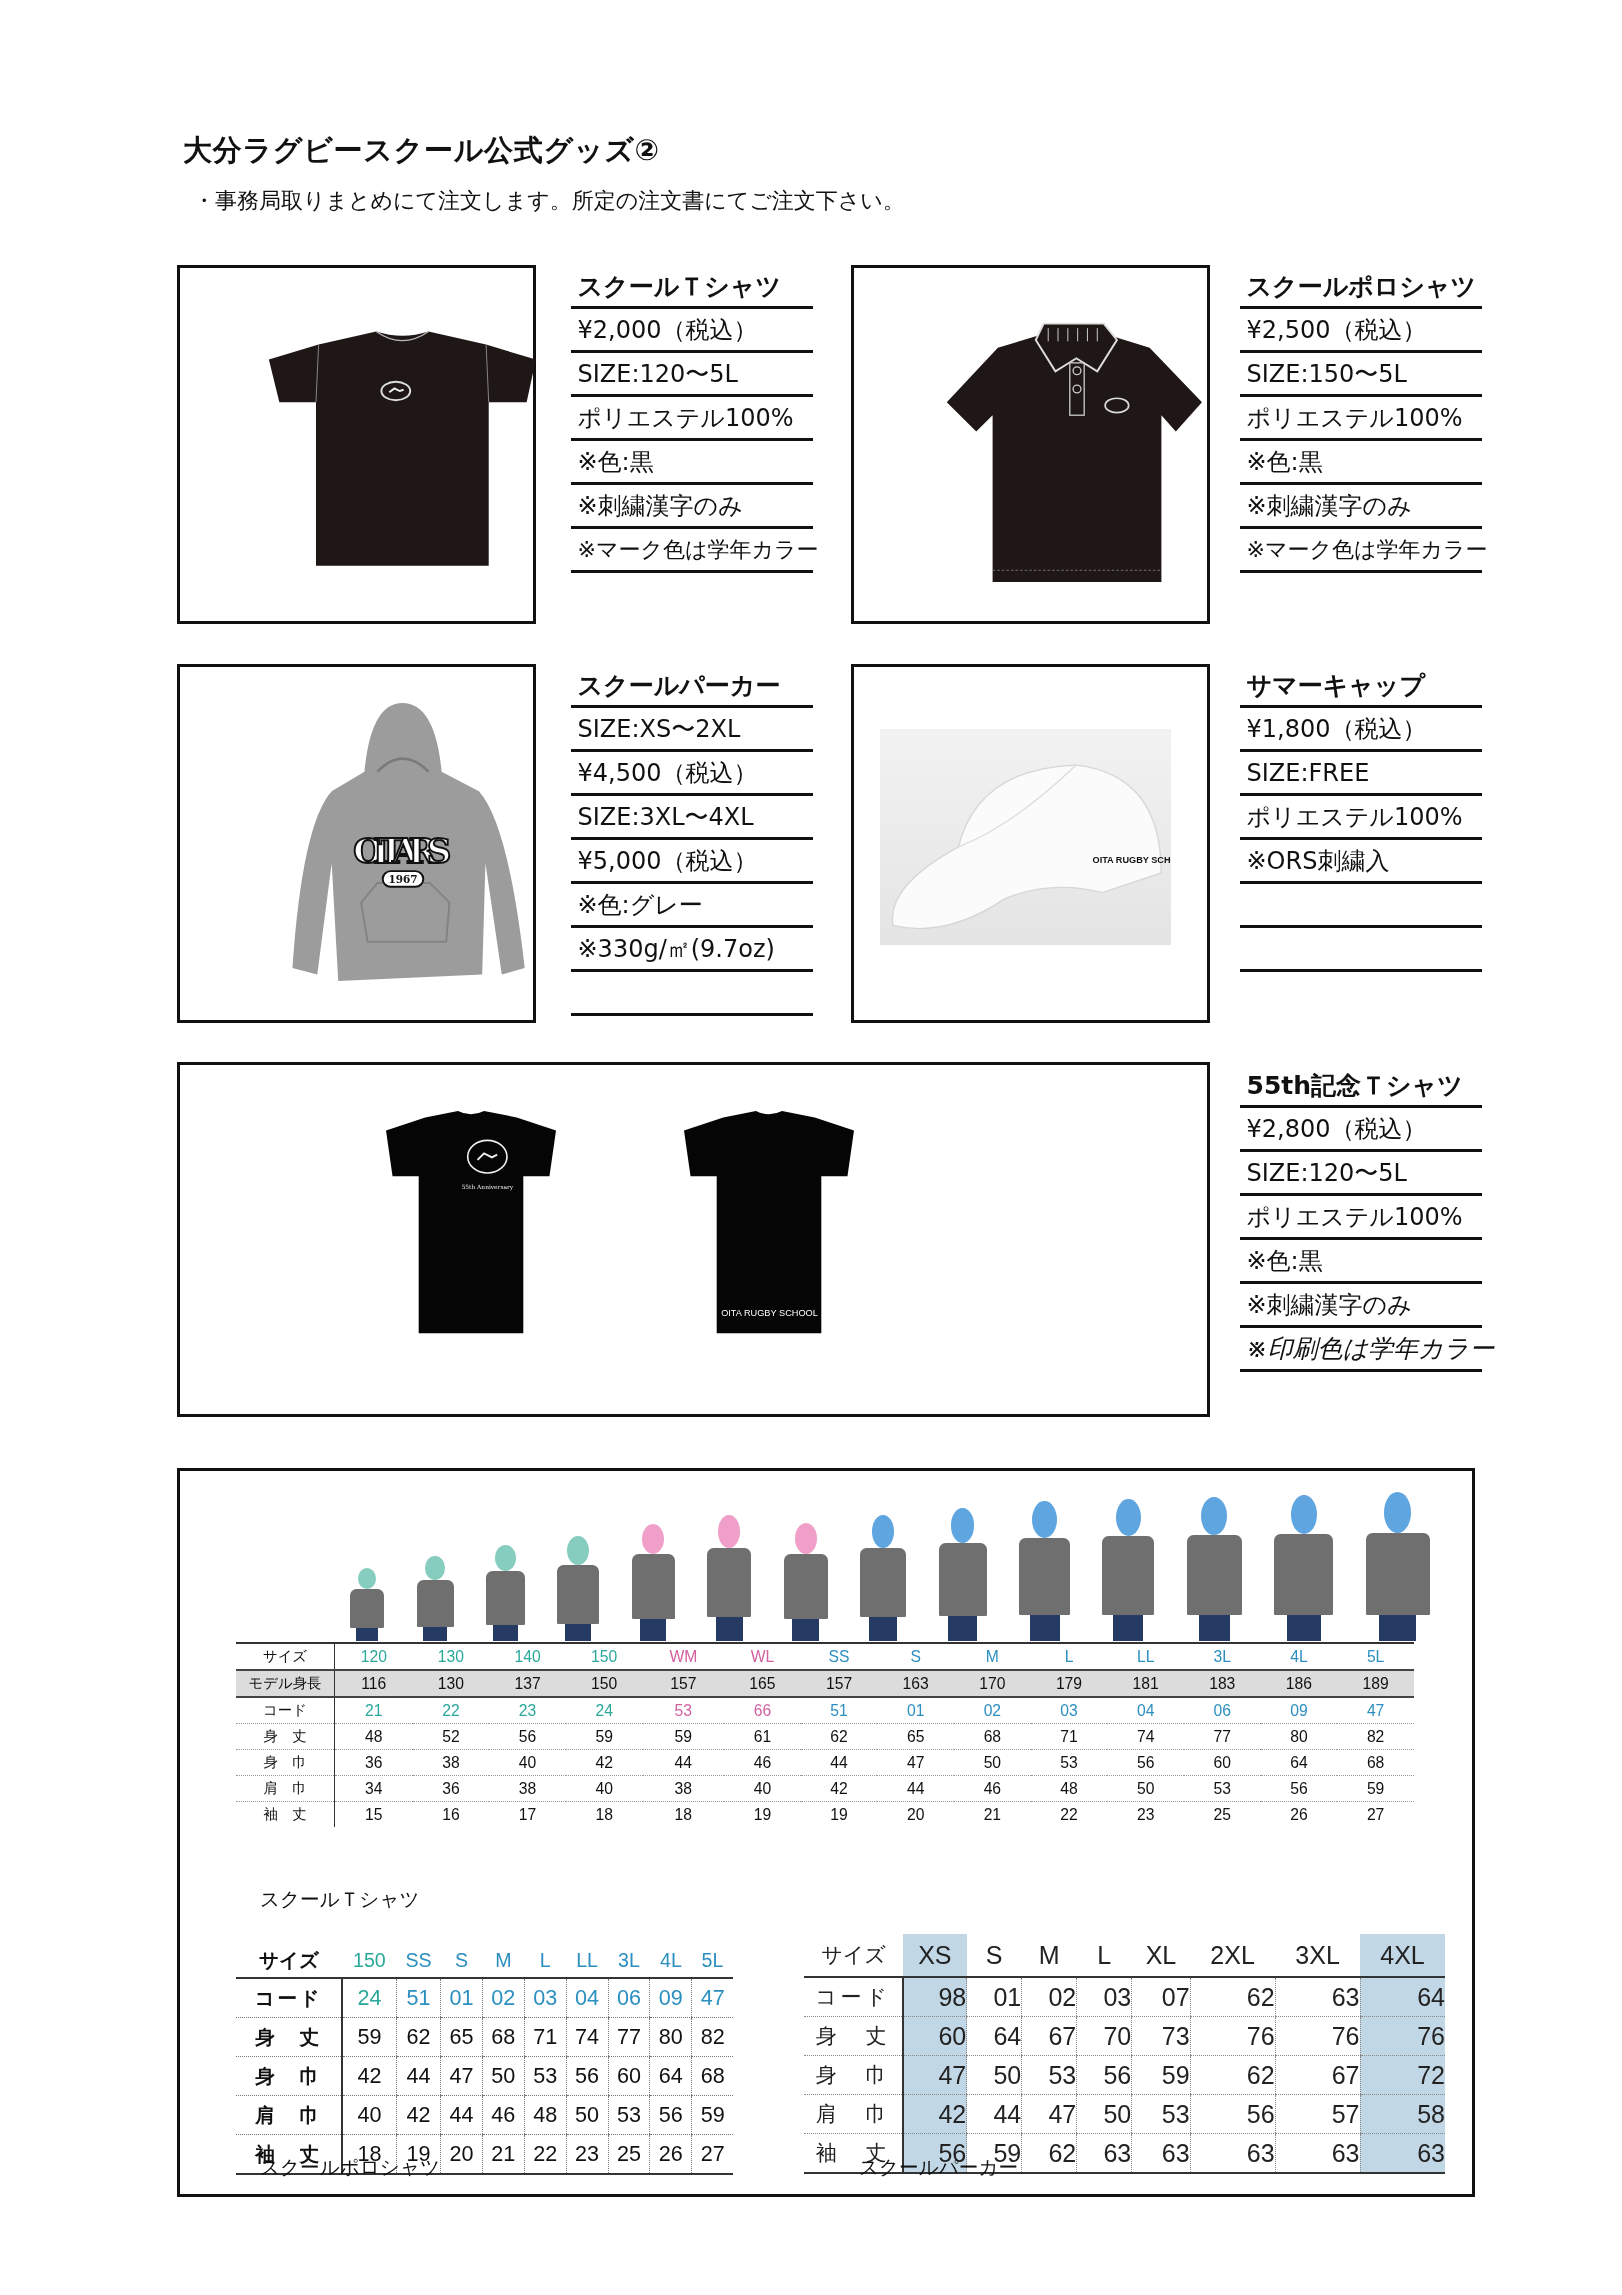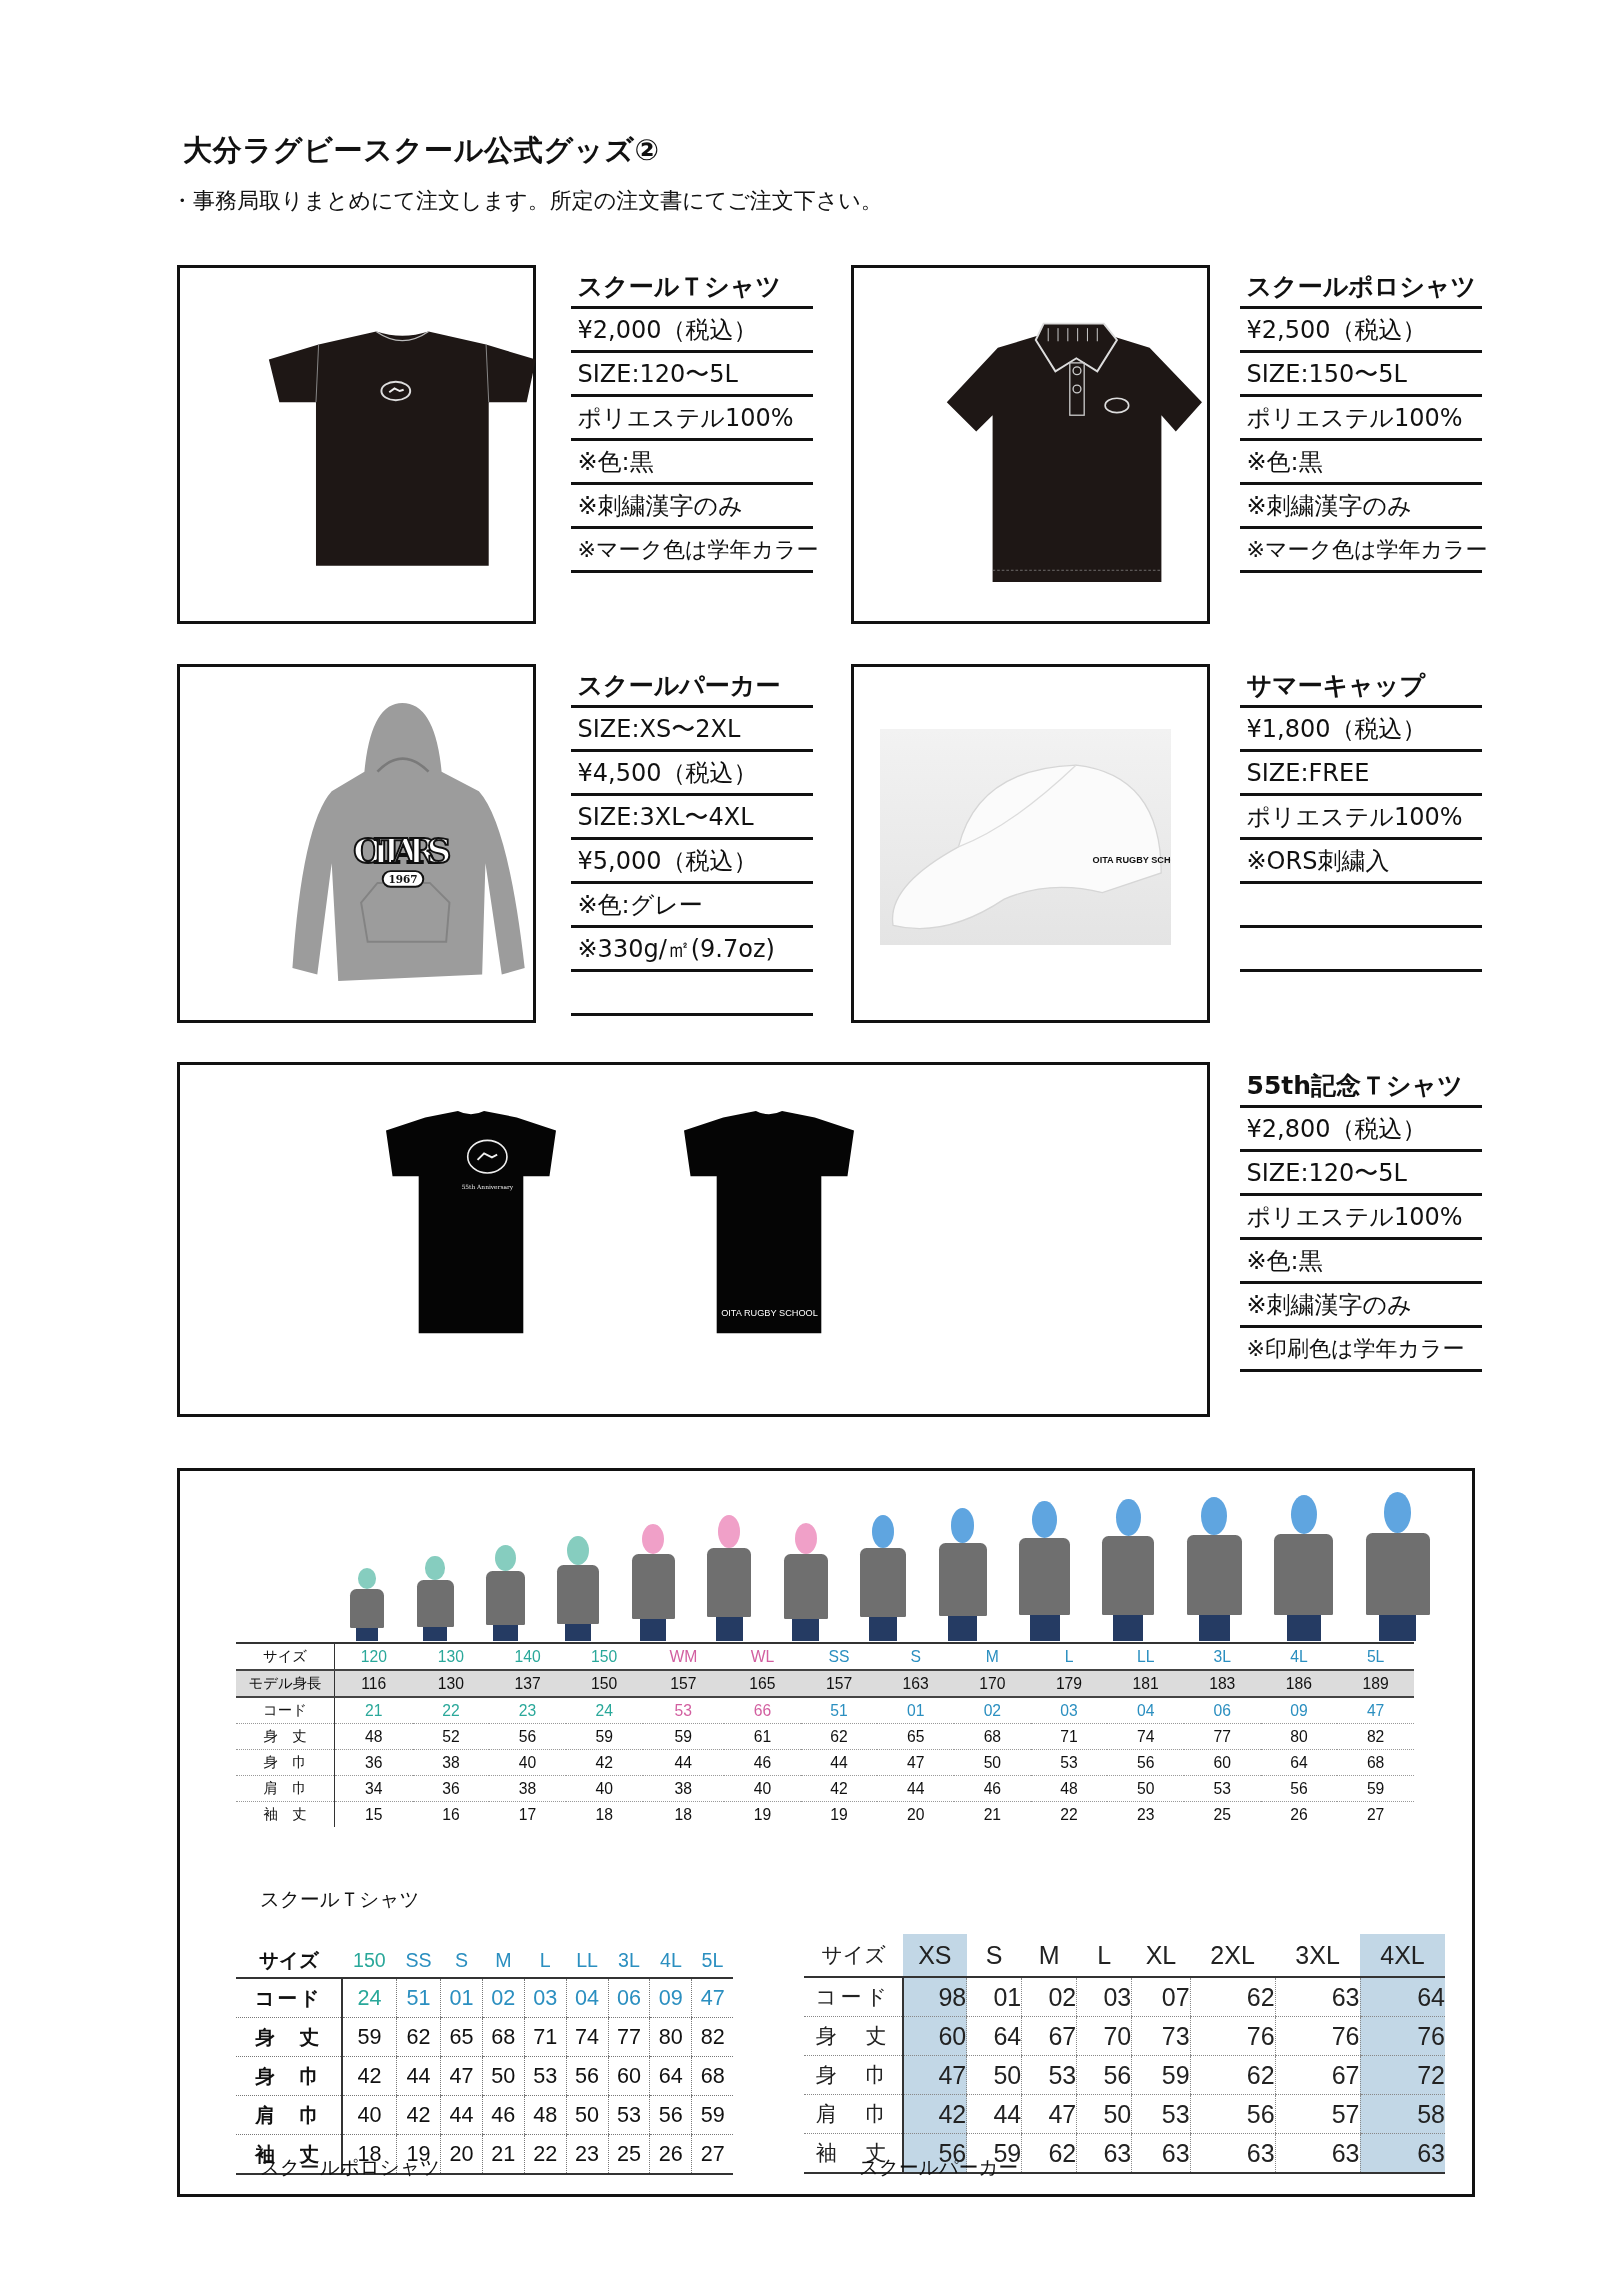--- a/index.html
+++ b/index.html
@@ -2,21 +2,21 @@
 <html style="font-size:10.5px"><head>
 <meta charset="utf-8">
 <style>
   html, body { margin:0; padding:0; background:#ffffff; }
   body { width:1622px; height:2295px; position:relative; overflow:hidden;
          font-family:"DejaVu Sans", "Liberation Sans", sans-serif; color:#111; }
   .abs { position:absolute; }
 
   
   .page-title { left:183px; top:131px; font-size:29px; font-weight:bold; letter-spacing:0.7px; }
-  .page-subtitle { left:171px; top:186px; font-size:22px; }
+  .page-subtitle { left:193px; top:186px; font-size:22px; }
 
   
   .img-frame { border:3.3px solid #111; box-sizing:border-box; background:#fff;padding-left:47px; }
 
   
   .spec { width:242px; }
   .spec .spec-title { font-size:25px; font-weight:bold; height:38px; line-height:38px; padding-left:6.5px; border-bottom:3.9px solid #111; }
   .spec .spec-row { font-size:24px; height:41px; line-height:42px; padding-left:6.5px; border-bottom:3.9px solid #111; white-space:nowrap; }
 
   
@@ -176,21 +176,21 @@
   </div>
   <div style="position:absolute;left:537px;top:243px;width:105px;text-align:center;color:#fff;font-size:9.2px;font-family:'Liberation Sans',sans-serif;">OITA RUGBY SCHOOL</div>
 </div>
 <div class="abs spec" style="left:1240px;top:1067px;">
   <div class="spec-title">55th記念Ｔシャツ</div>
   <div class="spec-row">¥2,800（税込）</div>
   <div class="spec-row">SIZE:120〜5L</div>
   <div class="spec-row">ポリエステル100%</div>
   <div class="spec-row">※色:黒</div>
   <div class="spec-row">※刺繍漢字のみ</div>
-  <div class="spec-row" style="font-size:22px;">※印刷色は学年カラー</div>
+  <div class="spec-row" style="font-size:25px;font-style:italic;">※印刷色は学年カラー</div>
 </div>
 
 <div class="abs chart-frame"></div>
 
 <div class="abs figs">
   <div class="fig">
       <div class="head" style="width:18.3px;height:21px;background:#86cdbf"></div>
       <div class="body" style="width:34px;height:39px"></div>
       <div class="legs" style="width:22px;height:13px"></div>
     </div>

